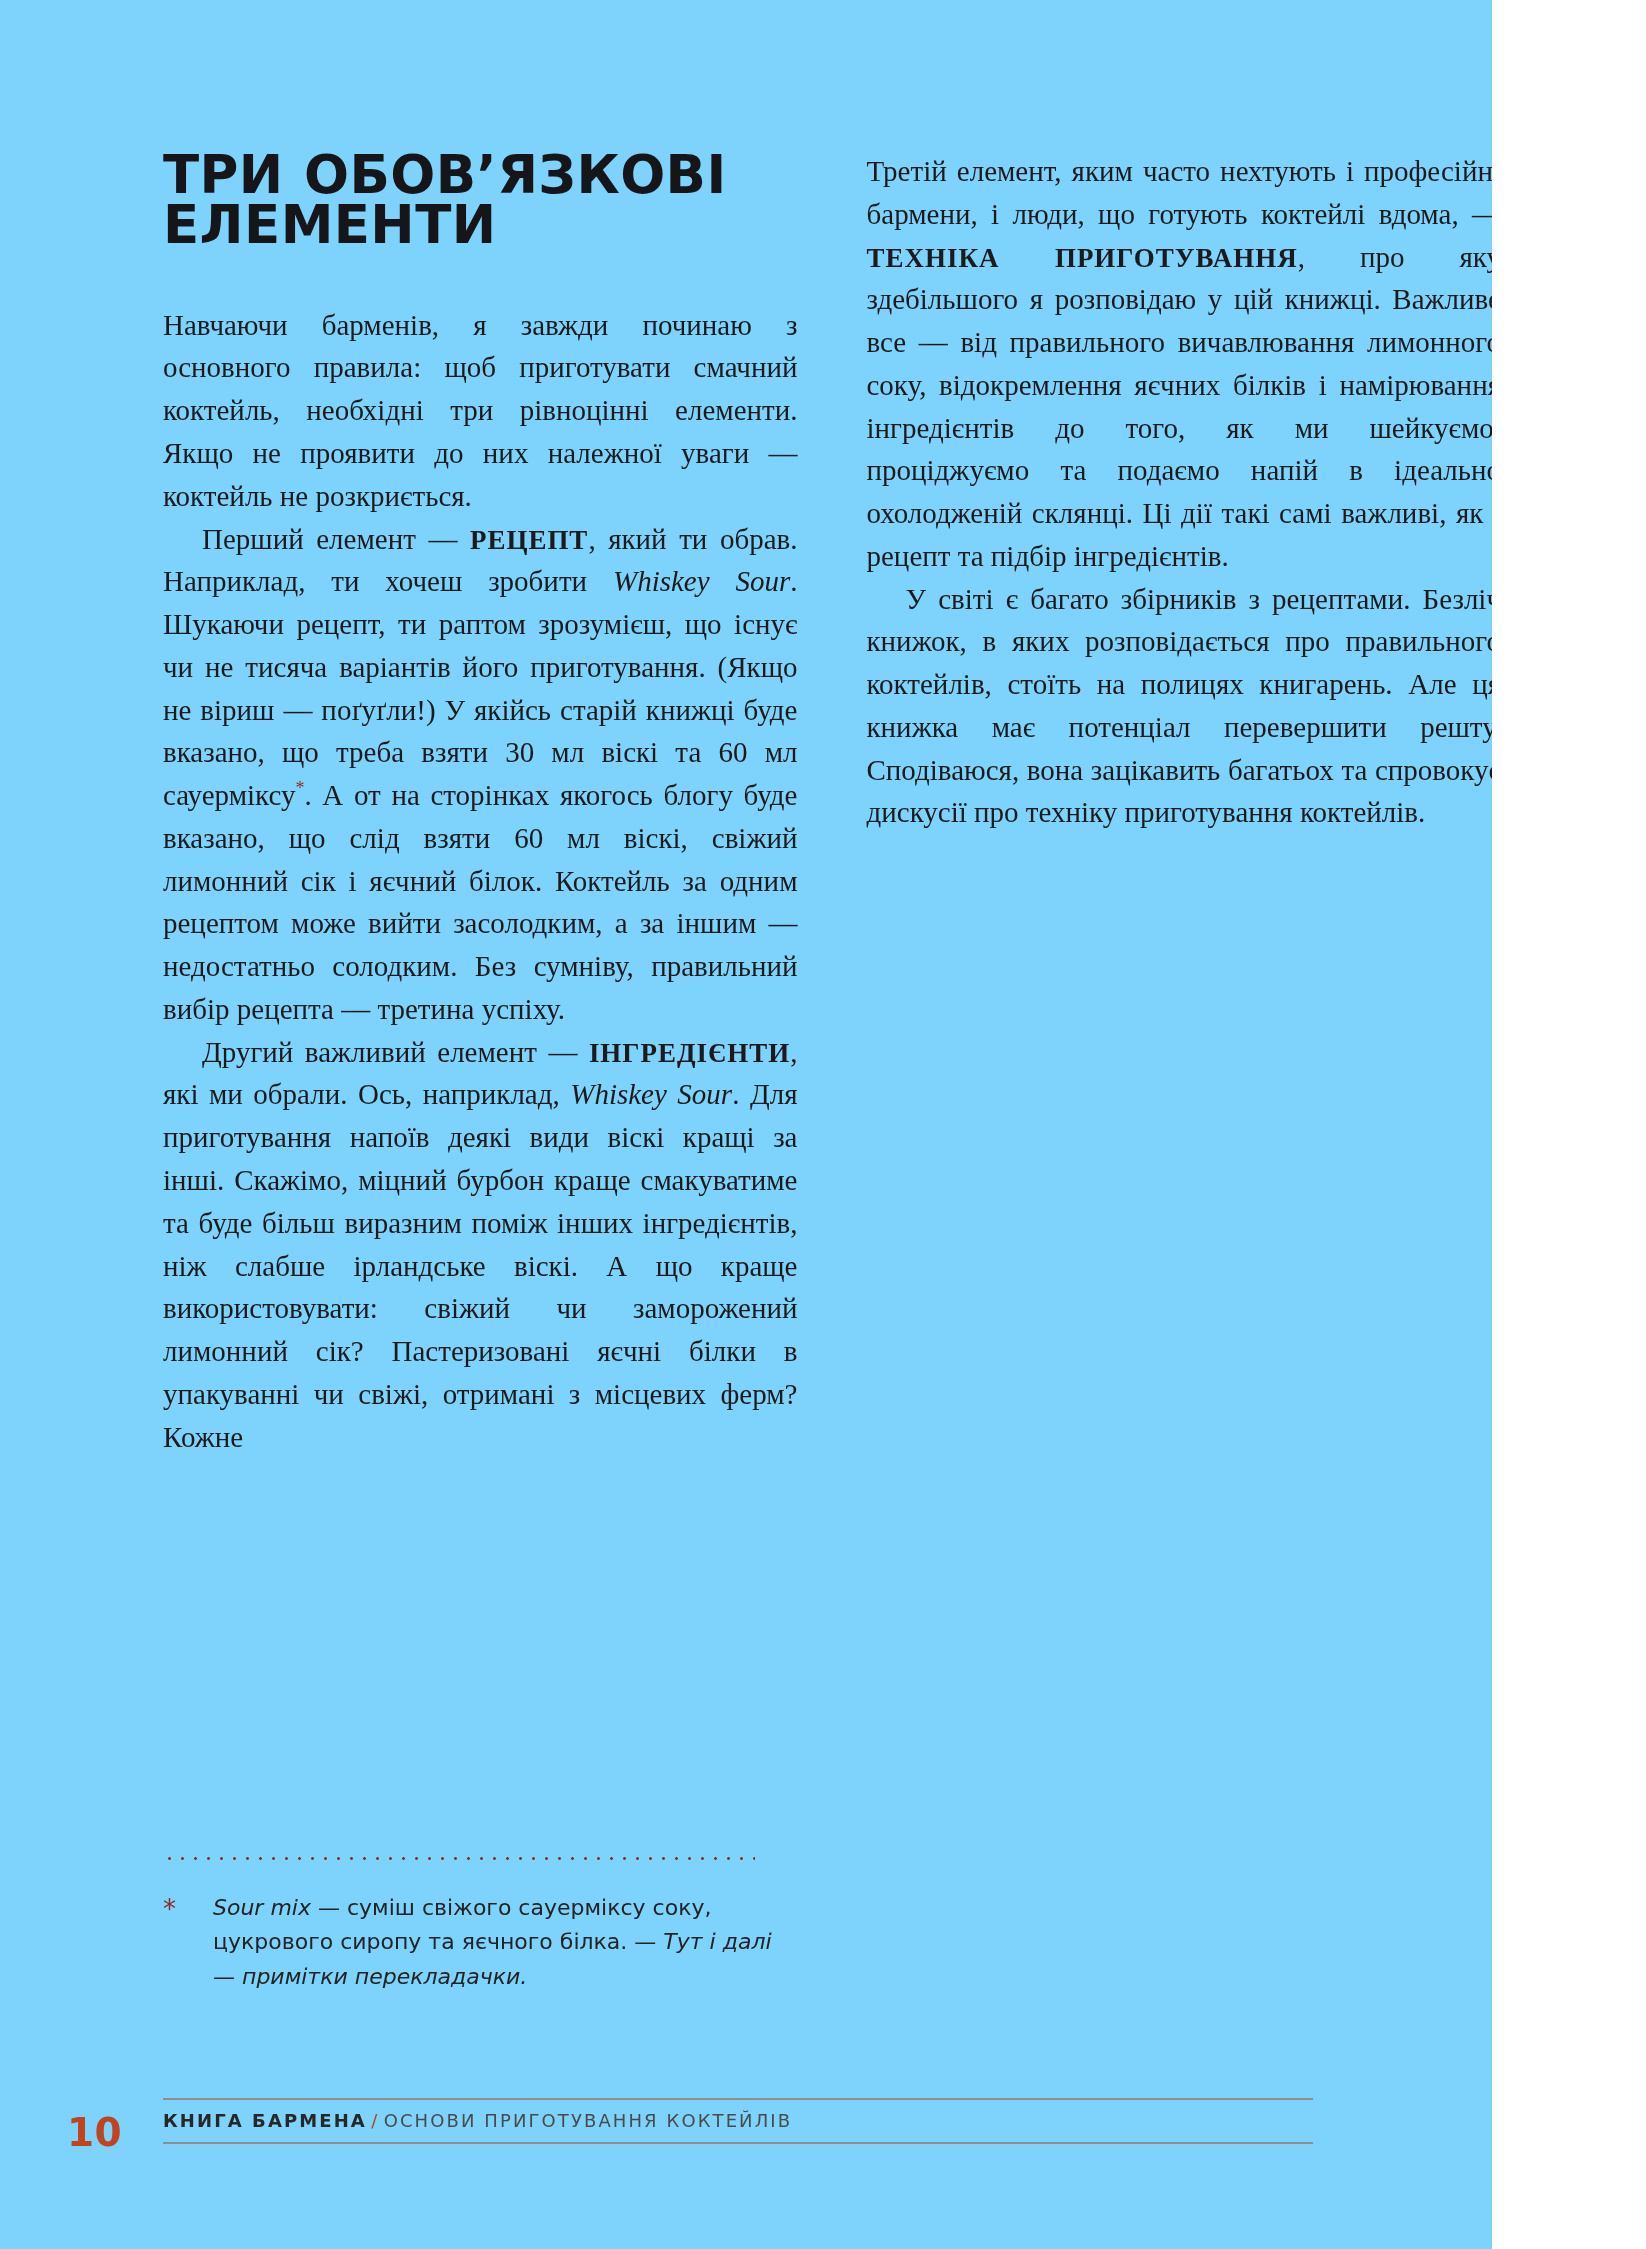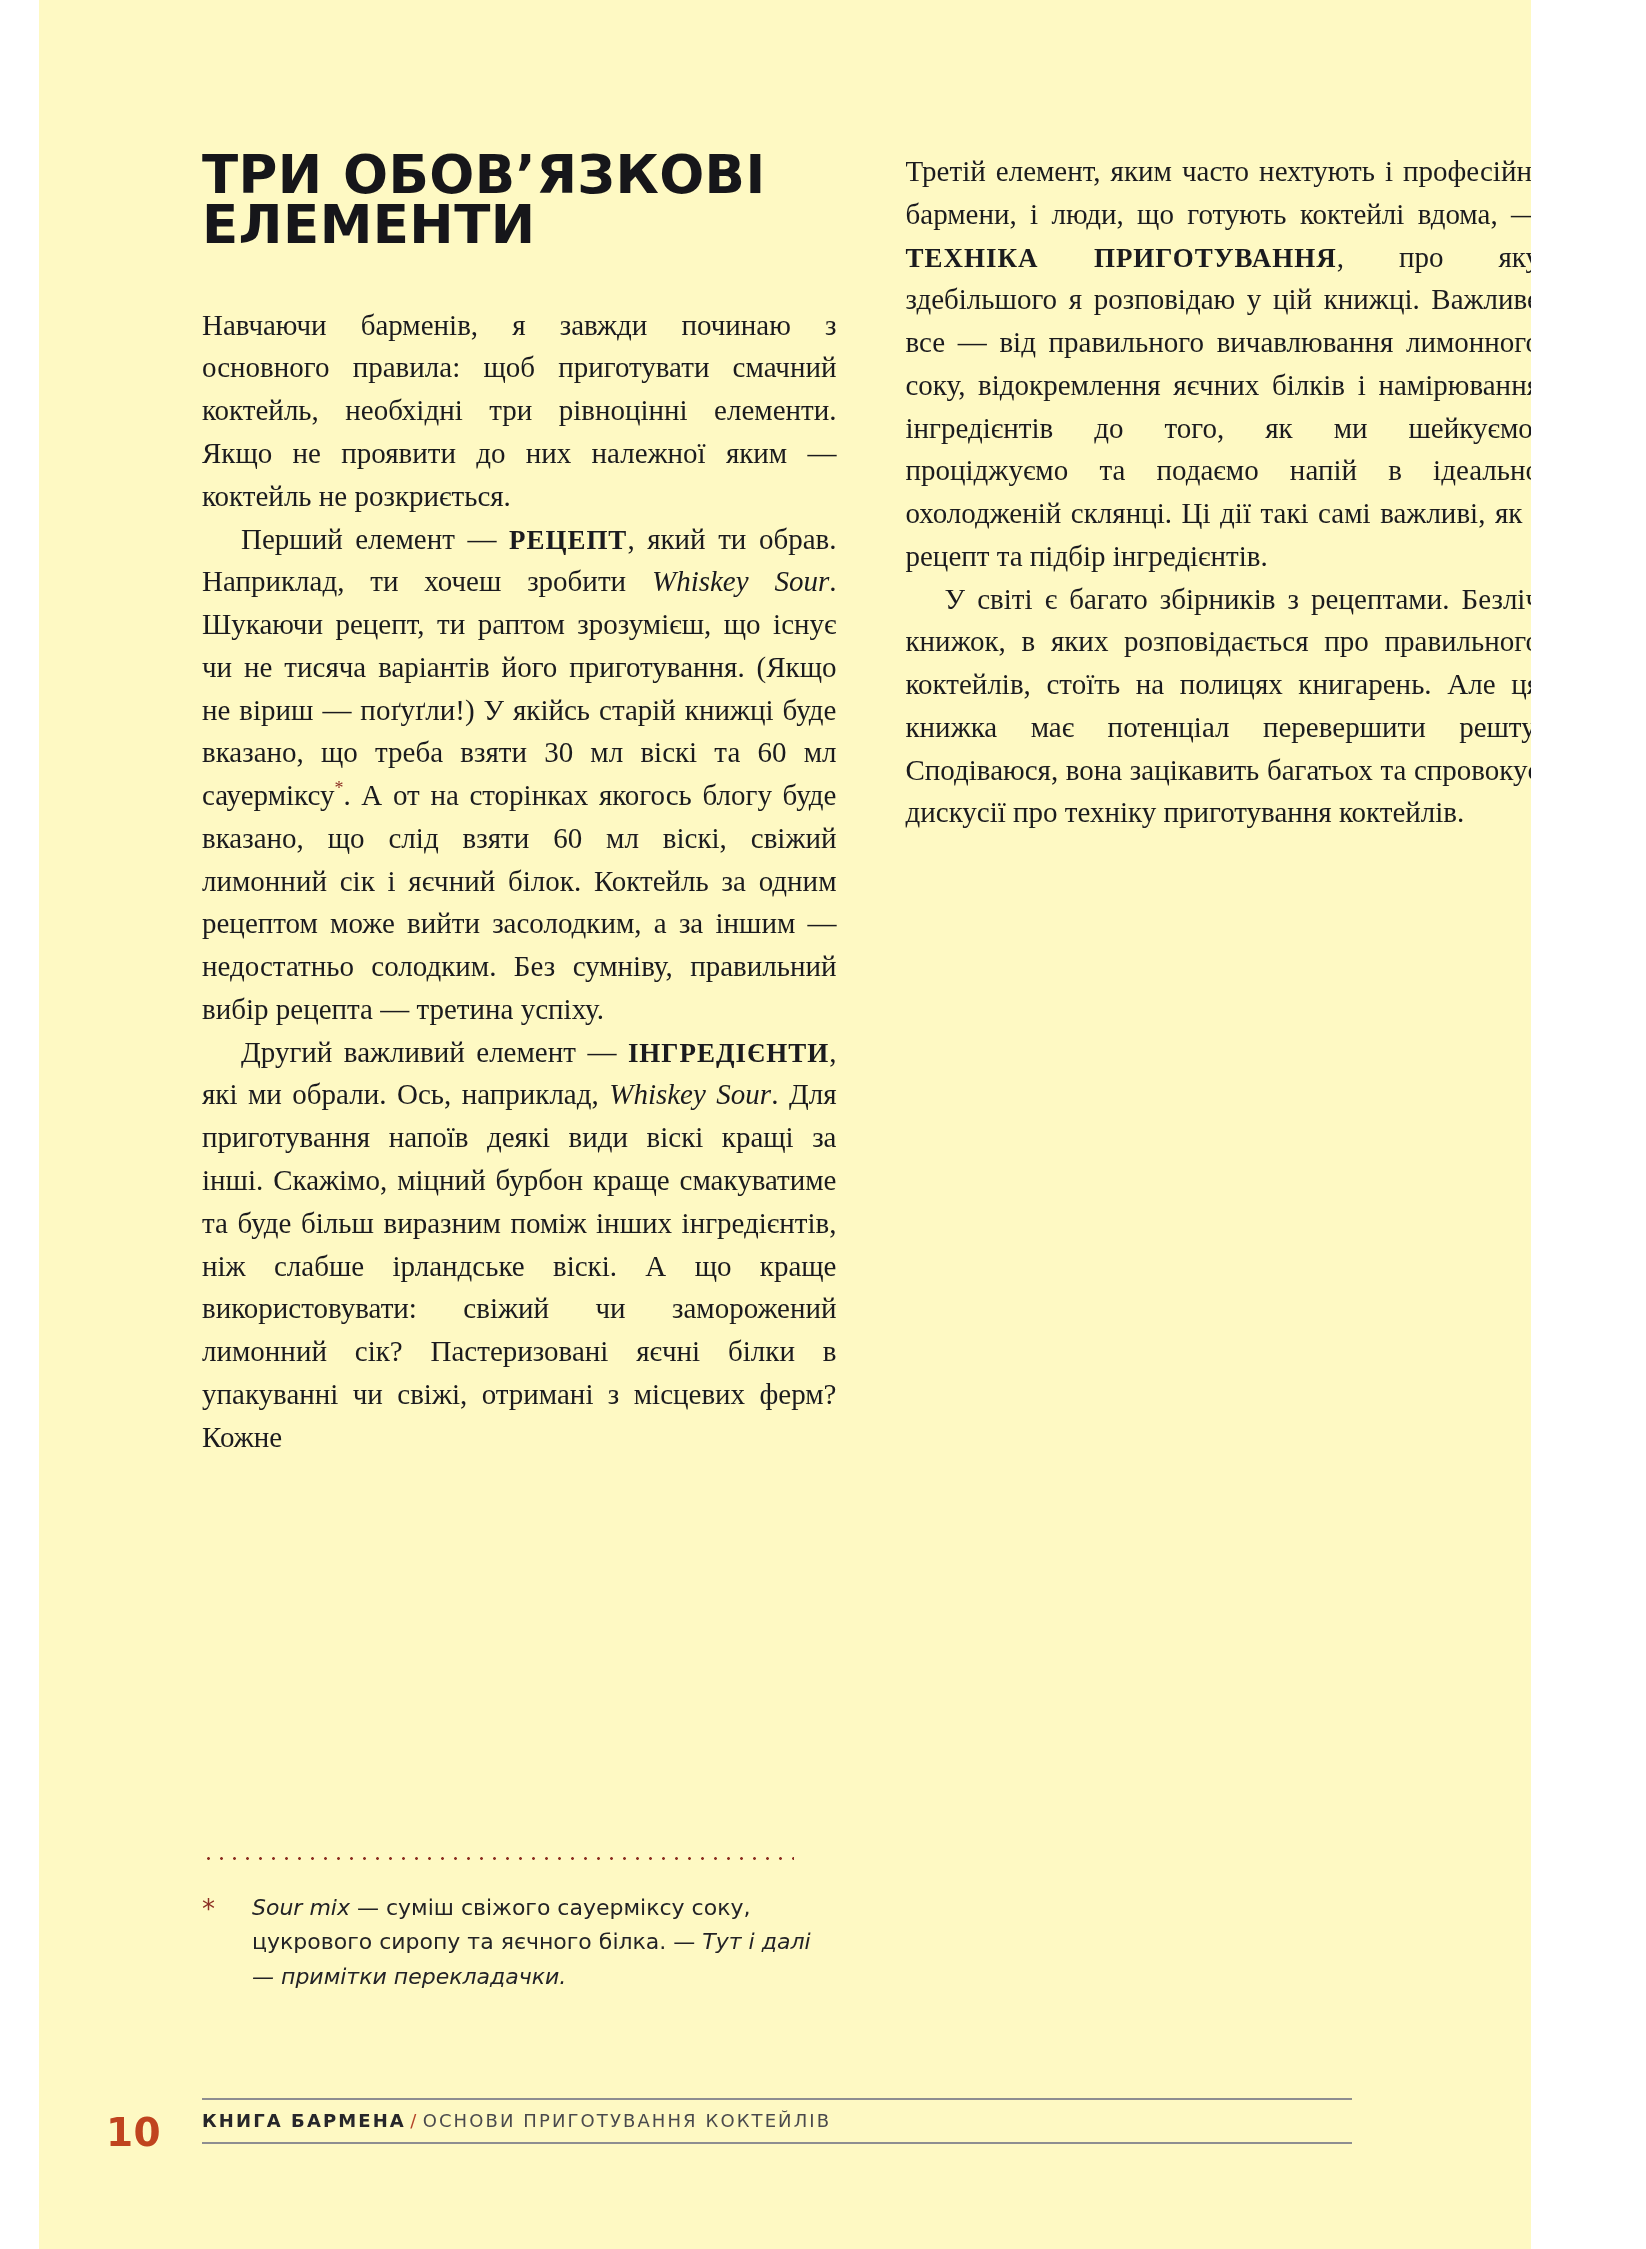--- a/index.html
+++ b/index.html
@@ -4,25 +4,24 @@
 <style>
   html, body {
     margin: 0;
     padding: 0;
     background: #ffffff;
   }
   .page {
     position: relative;
     width: 1492px;
     height: 2250px;
-    background: #fef9c3;
+    background: #7dd3fc;
     box-sizing: border-box;
     font-family: "Liberation Serif", serif;
     overflow: hidden;
-    margin-left: 39px;
   }
 
   
   .content {
     position: absolute;
     left: 163px;
     top: 150px;
     width: 1338px;
     height: 1844px;
     display: flex;
@@ -162,21 +161,21 @@
 
   <div class="content">
 
     <div class="col">
 
       <h1 class="chapter-title">
         <span class="tline">ТРИ ОБОВ’ЯЗКОВІ</span>
         <span class="tline">ЕЛЕМЕНТИ</span>
       </h1>
 
-      <p class="body-par no-indent"><span>Навчаючи барменів, я завжди починаю з основного правила: щоб приготувати смачний коктейль, необхідні три рівноцінні елементи. Якщо не проявити до них належної яким — коктейль не розкриється.</span></p>
+      <p class="body-par no-indent"><span>Навчаючи барменів, я завжди починаю з основного правила: щоб приготувати смачний коктейль, необхідні три рівноцінні елементи. Якщо не проявити до них належної уваги — коктейль не розкриється.</span></p>
 
       <p class="body-par"><span>Перший елемент — </span><span class="smallcaps">РЕЦЕПТ</span><span>, який ти обрав. Наприклад, ти хочеш зробити </span><span class="ital">Whiskey Sour</span><span>. Шукаючи рецепт, ти раптом зрозумієш, що існує чи не тисяча варіантів його приготування. (Якщо не віриш — поґуґли!) У якійсь старій книжці буде вказано, що треба взяти 30 мл віскі та 60 мл сауерміксу</span><span class="fnref">*</span><span>. А от на сторінках якогось блогу буде вказано, що слід взяти 60 мл віскі, свіжий лимонний сік і яєчний білок. Коктейль за одним рецептом може вийти засолодким, а за іншим — недостатньо солодким. Без сумніву, правильний вибір рецепта — третина успіху.</span></p>
 
       <p class="body-par"><span>Другий важливий елемент — </span><span class="smallcaps">ІНГРЕДІЄНТИ</span><span>, які ми обрали. Ось, наприклад, </span><span class="ital">Whiskey Sour</span><span>. Для приготування напоїв деякі види віскі кращі за інші. Скажімо, міцний бурбон краще смакуватиме та буде більш виразним поміж інших інгредієнтів, ніж слабше ірландське віскі. А що краще використовувати: свіжий чи заморожений лимонний сік? Пастеризовані яєчні білки в упакуванні чи свіжі, отримані з місцевих ферм? Кожне</span></p>
 
       <div class="footnote">
         <div class="footnote-rule"></div>
         <div class="footnote-body">
           <div class="footnote-star">*</div>
           <div class="footnote-text"><span class="ital">Sour mix</span><span> — суміш свіжого сауерміксу соку, цукрового сиропу та яєчного білка. — </span><span class="ital">Тут і далі — примітки перекладачки.</span></div>

